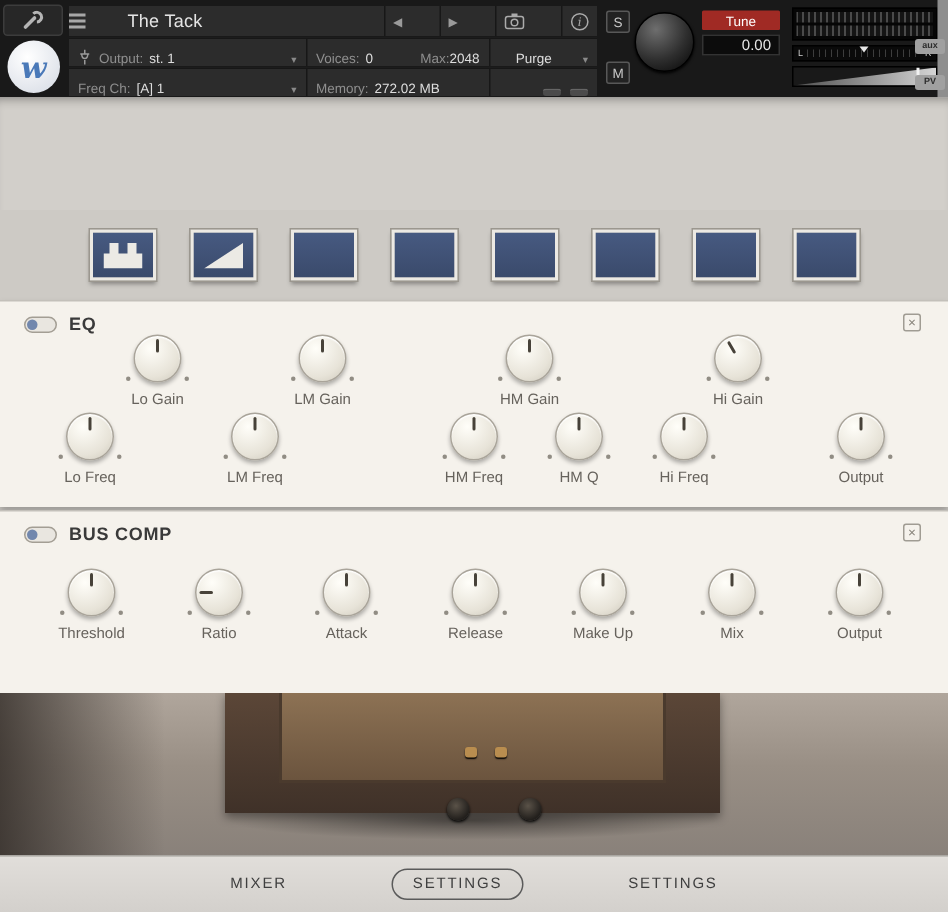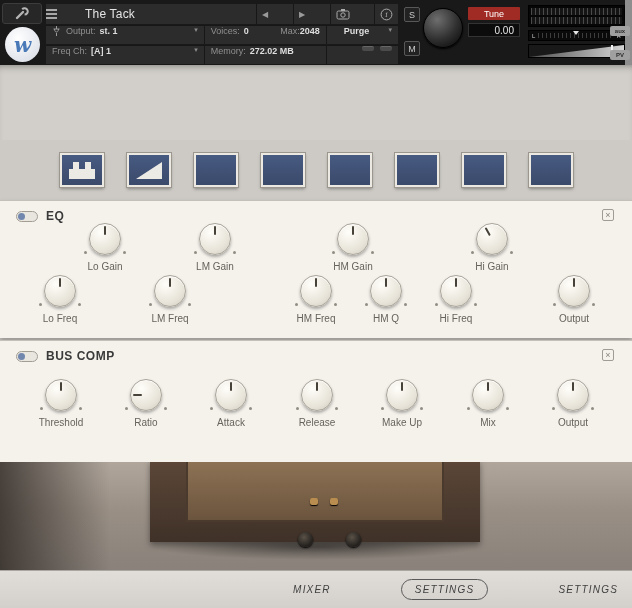--- a/index.html
+++ b/index.html
@@ -13,30 +13,30 @@
               border:1px solid #3c3c3c;border-radius:3px;display:flex;align-items:center;justify-content:center;}
   .logo{position:absolute;left:5px;top:27px;width:35px;height:35px;border-radius:50%;
         background:radial-gradient(circle at 38% 32%,#ffffff,#dfe3ea 75%,#c2c8d2);
         display:flex;align-items:center;justify-content:center;
         font-family:"DejaVu Serif",serif;font-style:italic;font-weight:bold;font-size:20px;color:#4a79b8;}
   .trow{position:absolute;left:46px;width:352px;background:#2c2c2c;display:flex;align-items:center;
         color:#b9b9b9;font-size:9px;}
   .trow1{top:4px;height:20px;gap:20px;}
   .trow2{top:25px;height:19px;border-top:1px solid #171717;}
   .trow3{top:45px;height:19px;border-top:1px solid #171717;}
-  .seg{display:flex;align-items:flex-start;height:100%;padding:0 6px;border-right:1px solid #171717;}
+  .seg{display:flex;align-items:flex-end;height:100%;padding:0 6px;border-right:1px solid #171717;}
   .seg:last-child{border-right:none;margin-left:11px;}
   .grow{flex:1 1 auto;}
   .title-text{color:#e4e4e4;font-size:12px;margin-left:8px;letter-spacing:.2px;}
   .hamb{display:inline-block;width:11px;}
   .hamb i{display:block;height:2px;background:#a8a8a8;margin:2px 0;}
   .navbox{width:17px;height:100%;display:flex;align-items:center;justify-content:center;
           border-left:1px solid #171717;color:#9a9a9a;font-size:8px;}
   .lbl{color:#8f8f8f;margin-right:4px;}
-  .val{color:#dedede;font-weight:bold;}
+  .val{color:#dedede;}
   .dd{color:#8a8a8a;font-size:7px;margin-left:5px;}
   .dash-light{width:12px;height:5px;border-radius:2px;background:#4b4b4b;border-top:1px solid #666;margin-left:6px;}
   .sm-btn{position:absolute;left:404px;width:16px;height:15px;background:#222;border:1px solid #585858;
           border-radius:2px;color:#c9c9c9;font-size:9px;display:flex;align-items:center;justify-content:center;}
   .big-knob{position:absolute;left:423px;top:8px;width:40px;height:40px;border-radius:50%;
             background:radial-gradient(circle at 35% 28%,#6e6e6e,#2f2f2f 55%,#0e0e0e 90%);
             border:1px solid #000;box-shadow:0 1px 2px #000;}
   .tune-box{position:absolute;left:468px;top:7px;width:52px;height:13px;background:#a02a24;
             color:#fff;font-size:9px;display:flex;align-items:center;justify-content:center;border-radius:1px;}
   .tune-val{position:absolute;left:468px;top:23px;width:52px;height:14px;background:#0c0c0c;border:1px solid #333;
@@ -101,21 +101,21 @@
          background:linear-gradient(180deg,#5c4738,#3f3128);box-shadow:0 3px 6px rgba(0,0,0,.4);}
   .piano .inner{position:absolute;left:36px;top:0;width:258px;height:62px;
          background:linear-gradient(180deg,#8d7254,#6b543e);border:2px solid #4a3a2d;}
   .piano .pedal{position:absolute;top:38px;width:8px;height:7px;border-radius:2px;background:#b98d4f;box-shadow:0 1px 1px #000;}
   .wheel{position:absolute;top:72px;width:15px;height:15px;border-radius:50%;
          background:radial-gradient(circle at 40% 35%,#5a5248,#221f1c 70%);box-shadow:0 1px 2px #000;}
 
   
   .footer{position:absolute;left:0;top:570px;width:632px;height:38px;
           background:linear-gradient(180deg,#e1deda,#d3d0cc);border-top:1px solid #aaa7a2;
-          display:flex;align-items:center;justify-content:flex-end;gap:56px;font-style:italic;}
+          display:flex;align-items:center;justify-content:center;gap:56px;}
   .tab{font-size:10px;letter-spacing:1.2px;color:#3f3f3f;padding:4px 13px;border:1px solid transparent;}
   .tab.active{border:1px solid #5a5a5a;border-radius:12px;}
 
   svg{display:block;}
 </style>
 </head>
 <body>
 
 <div class="app">
 

